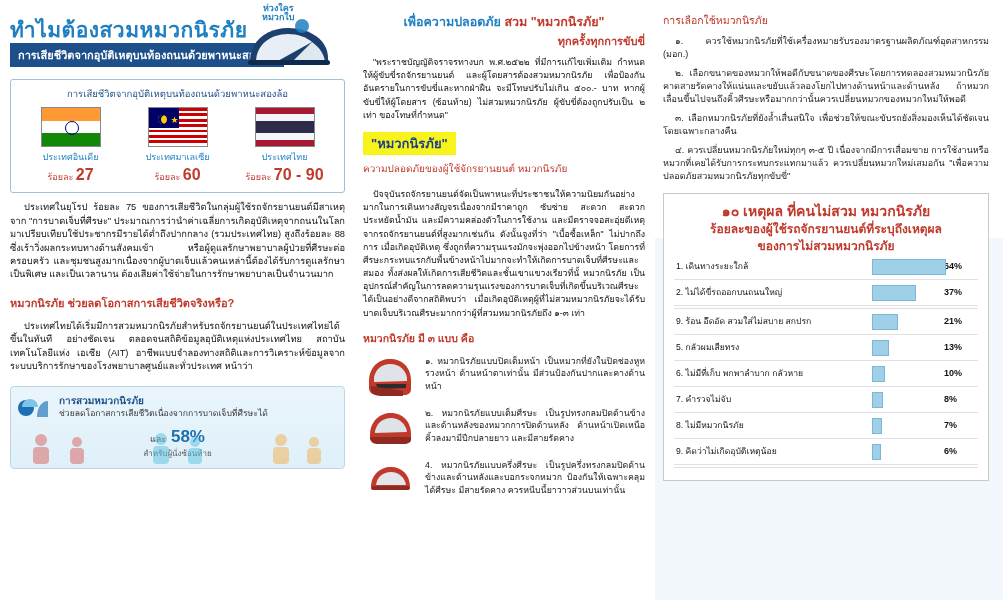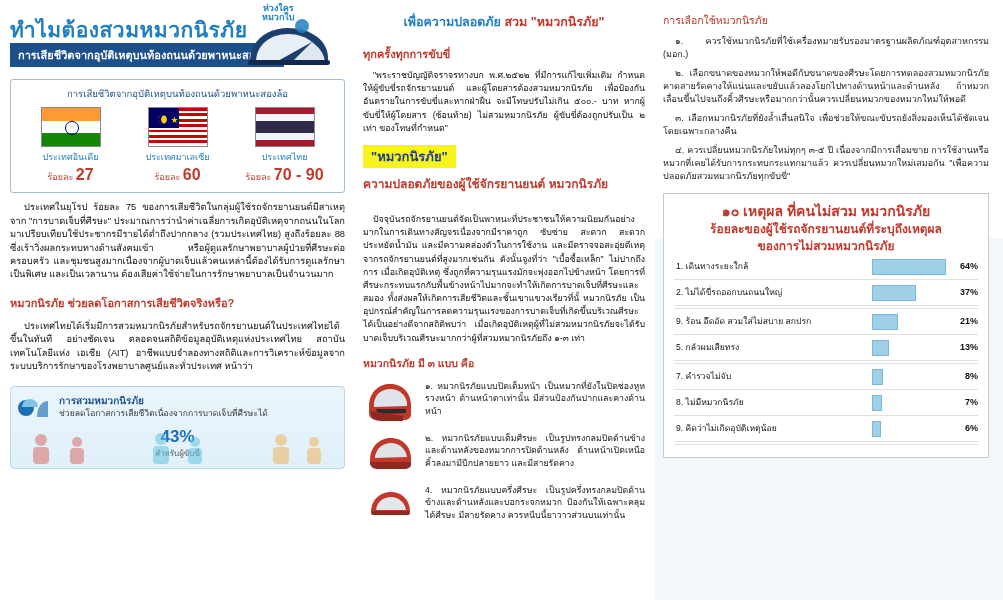--- a/index.html
+++ b/index.html
@@ -109,32 +109,32 @@
     position:absolute;left:0;right:0;bottom:2px;height:40px;opacity:.85;
   }
 
   
   .c2-title{
     text-align:center;color:#1f7fc0;font-weight:bold;font-size:12.5px;
     margin:2px 0 0 0;
   }
   .c2-title .q{color:#c0392b;}
   .c2-title2{
-    text-align:left;color:#c0392b;font-weight:bold;font-size:11px;margin:13px 0 6px 0;
+    text-align:right;color:#c0392b;font-weight:bold;font-size:11px;margin:0 0 6px 0;
   }
   .quote{
     font-size:8.8px;line-height:1.5;text-align:justify;color:#111;margin:0;
     text-indent:10px;
   }
   .hl-yellow{
     display:inline-block;background:#f7f31b;color:#1a3e8c;font-weight:bold;
     font-size:13px;padding:1px 8px;margin:10px 0 2px 0;
   }
   .c2-sub-red{
-    color:#c0392b;font-weight:bold;font-size:12px;margin:4px 0 20px 0;
+    color:#c0392b;font-weight:normal;font-size:10px;margin:4px 0 12px 0;
   }
   .c2-h-red{color:#c0392b;font-weight:bold;font-size:10.5px;margin:10px 0 4px 0;}
   .helm-item{display:flex;gap:8px;margin-top:8px;align-items:flex-start;}
   .helm-pic{width:54px;height:44px;flex:0 0 54px;}
   .helm-txt{font-size:8.8px;line-height:1.42;text-align:justify;}
 
   
   .c3-h{color:#c0392b;font-weight:normal;font-size:10.5px;margin:2px 0 4px 0;}
   .c3-p{font-size:9px;line-height:1.45;text-align:justify;text-indent:12px;margin:6px 0 0 0;}
   .chart-wrap{
@@ -146,21 +146,21 @@
     margin-bottom:2px;
   }
   .chart-title .big{font-size:14px;}
   .bar-row{display:flex;align-items:center;height:21px;margin-bottom:2px;}
   .bar-label{
     flex:0 0 196px;font-size:8.6px;color:#111;white-space:nowrap;overflow:hidden;
     padding-left:2px;
   }
   .bar-track{flex:1 1 auto;height:14px;position:relative;background:transparent;}
   .bar-fill{height:14px;background:#9fd0e8;border:1px solid #79b8d8;}
-  .bar-val{flex:0 0 34px;text-align:right;font-size:9px;font-weight:bold;color:#111;}
+  .bar-val{flex:0 0 34px;text-align:left;font-size:9px;font-weight:bold;color:#111;}
   .chart-sep{height:1px;background:#e0e0e0;margin:0 0 2px 0;}
 
   .right-panel-bg{
     position:absolute;left:655px;top:238px;width:348px;height:362px;
     background:#e8f0f8;opacity:.55;z-index:-1;
   }
 </style>
 </head>
 <body>
 
@@ -242,22 +242,25 @@
     <div class="box-wear">
       <svg class="bw-icon" viewBox="0 0 32 26">
         <circle cx="9" cy="13" r="8" fill="#1b6fb3"></circle>
         <path d="M5 12 C5 7 9 4 13 4 C17 4 21 7 21 12 Z" fill="#7fc4e8"></path>
         <path d="M20 22 C20 12 25 6 31 6 L31 22 Z" fill="#1b6fb3" opacity=".65"></path>
       </svg>
       <div class="bw-title">การสวมหมวกนิรภัย</div>
       <div class="bw-sub">ช่วยลดโอกาสการเสียชีวิตเนื่องจากการบาดเจ็บที่ศีรษะได้</div>
       <div class="bw-nums">
         <div class="bw-cell">
-          <div class="bw-pct">43%</div>
-          <div class="bw-lab">สำหรับผู้ขับขี่</div>
+          <div class="bw-pct">
+            <span class="and">และ</span>
+            <span>58%</span>
+          </div>
+          <div class="bw-lab">สำหรับผู้นั่งซ้อนท้าย</div>
         </div>
       </div>
       <svg class="bw-people" viewBox="0 0 330 40" preserveAspectRatio="none">
         <g fill="#d9534f" opacity=".55">
           <circle cx="30" cy="14" r="6"></circle>
             <rect x="22" y="21" width="16" height="17" rx="4"></rect>
           <circle cx="66" cy="16" r="5"></circle>
             <rect x="59" y="22" width="14" height="16" rx="4"></rect>
         </g>
         <g fill="#5bc0de" opacity=".6">
@@ -361,20 +364,27 @@
           </div>
           <div class="chart-sep"></div>
           <div class="bar-row">
             <div class="bar-label">5. กลัวผมเสียทรง</div>
             <div class="bar-track">
               <div class="bar-fill" style="width: 20.3125%; background: rgb(159, 208, 232);"></div>
             </div>
             <div class="bar-val">13%</div>
           </div>
           <div class="chart-sep"></div>
+          <div class="bar-row">
+            <div class="bar-label">6. ไม่มีที่เก็บ พกพาลำบาก กลัวหาย</div>
+            <div class="bar-track">
+              <div class="bar-fill" style="width: 15.625%; background: rgb(159, 208, 232);"></div>
+            </div>
+            <div class="bar-val">10%</div>
+          </div>
           <div class="chart-sep"></div>
           <div class="bar-row">
             <div class="bar-label">7. คำรวจไม่จับ</div>
             <div class="bar-track">
               <div class="bar-fill" style="width: 12.5%; background: rgb(159, 208, 232);"></div>
             </div>
             <div class="bar-val">8%</div>
           </div>
           <div class="chart-sep"></div>
           <div class="bar-row">

